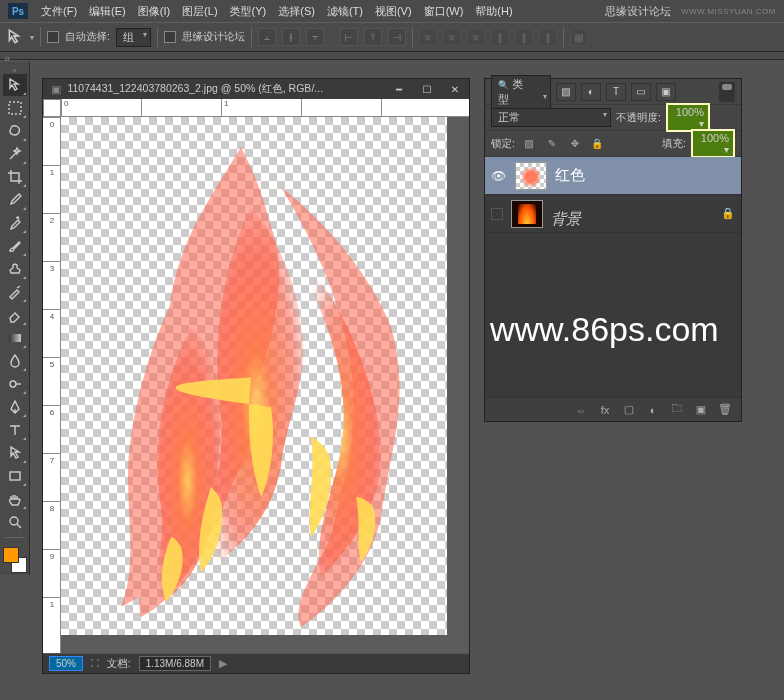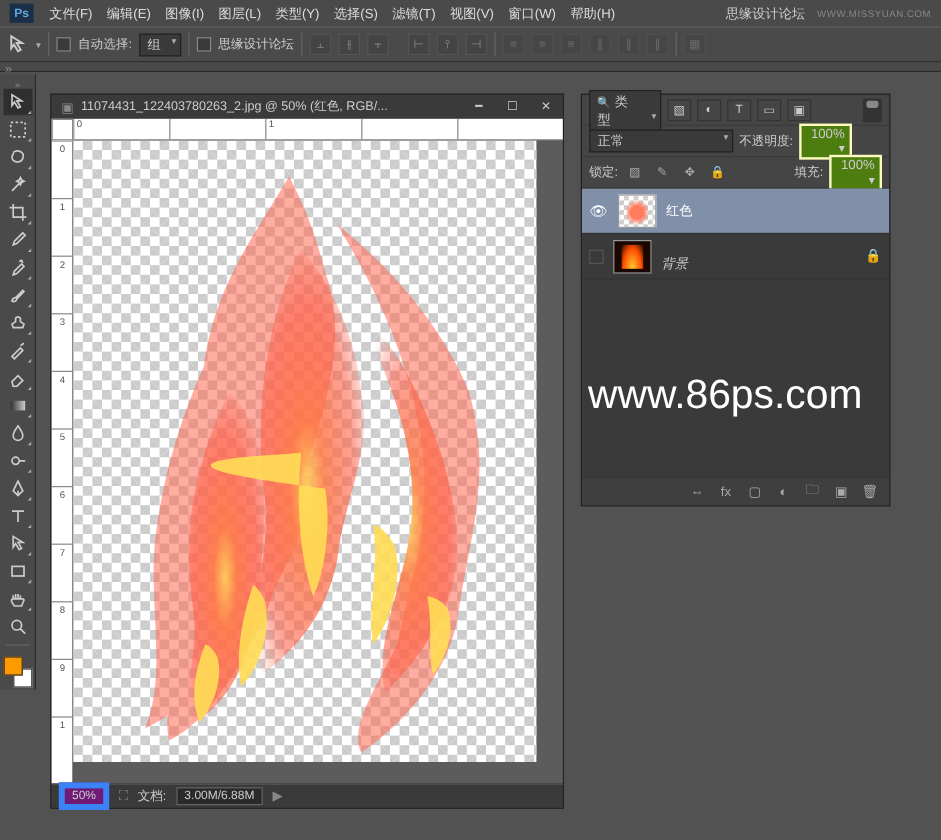--- a/index.html
+++ b/index.html
@@ -58,21 +58,21 @@
   linear-gradient(-45deg,#ccc 25%,transparent 25%),
   linear-gradient(45deg,transparent 75%,#ccc 75%),
   linear-gradient(-45deg,transparent 75%,#ccc 75%);
   background-size:16px 16px;
   background-position:0 0,0 8px,8px -8px,-8px 0;
   background-color:#fff; }
 .flame { position:absolute; inset:0; }
 
 
 .status { position:absolute; left:0; bottom:0; right:0; height:20px; background:#3a3a3a; display:flex; align-items:center; color:#ccc; padding:0 6px; gap:8px; border-top:1px solid #555; }
-.zoom-box { background:#701a75; padding:1px 6px; border:5px solid #3b82f6; font-size:10px; }
+.zoom-box { background:#0369a1; padding:1px 6px; border:1px solid #3b82f6; font-size:10px; }
 .doc-info { background:#2a2a2a; padding:1px 6px; border:1px solid #666; font-size:10px; }
 
 
 .panel { position:absolute; left:484px; top:78px; width:258px; height:344px; background:#454545; border:1px solid #222; display:flex; flex-direction:column; color:#ccc; }
 .panel-tabs { height:22px; display:flex; align-items:flex-end; background:#393939; border-bottom:1px solid #222; }
 .ptab { padding:3px 10px; font-size:11px; }
 .ptab.active { background:#454545; }
 .panel-menu { margin-left:auto; padding:0 6px; }
 .cls-btn { padding:0 6px; font-size:10px; }
 .p-row { height:26px; display:flex; align-items:center; padding:0 6px; gap:5px; border-bottom:1px solid #3a3a3a; }
@@ -93,21 +93,21 @@
   linear-gradient(45deg,#ccc 25%,transparent 25%),
   linear-gradient(-45deg,#ccc 25%,transparent 25%),
   linear-gradient(45deg,transparent 75%,#ccc 75%),
   linear-gradient(-45deg,transparent 75%,#ccc 75%);
   background-size:8px 8px;
   background-position:0 0,0 4px,4px -4px,-4px 0;
   background-color:#fff; position:relative; }
 .thumb.checker-sm::after { content:""; position:absolute; inset:4px 6px 2px 6px; background:radial-gradient(circle,#ff7b5c 40%,transparent 80%); }
 .thumb.fire-th { background:#1a0800; position:relative; }
 .thumb.fire-th::after { content:""; position:absolute; inset:3px 6px 3px 6px; background:radial-gradient(ellipse at bottom,#ffcc33,#ff4d00 60%,transparent); }
-.layer-name { flex:1; font-size:11px; }
+.layer-name { flex:1; font-size:15px; }
 .layer-name.italic { font-style:italic;margin-top:12px; }
 .lock-icon { font-size:11px; color:#ccc; }
 .panel-footer { height:24px; border-top:1px solid #333; display:flex; align-items:center; justify-content:flex-end; gap:4px; padding:0 6px; background:#3f3f3f; }
 .pf-btn { width:20px; height:18px; display:flex; align-items:center; justify-content:center; color:#aaa; font-size:11px; }
 
 .watermark { position:absolute; left:490px; top:310px; font-size:34px; color:#fff; font-family:Arial; letter-spacing:0; }
 
 
 .ico { stroke:#ccc; fill:none; stroke-width:1.4; }
 </style>
@@ -364,21 +364,21 @@
           <path d="M110 420 C100 445 98 465 105 485 C118 470 125 448 120 430 C116 423 112 420 110 420Z"></path>
           <path d="M295 380 C300 405 295 428 300 445 C312 430 318 408 312 390 C306 382 298 380 295 380Z"></path>
         </g>
       </svg>
     </div>
   </div>
   <div class="status">
     <div class="zoom-box">50%</div>
     <span style="color:#888">⛶</span>
     <span class="label-sm">文档:</span>
-    <div class="doc-info">3.00M/6.88M</div>
+    <div class="doc-info">1.13M/6.88M</div>
     <span style="color:#888">▶</span>
   </div>
 </div>
 
 <div class="panel">
 
   <div class="p-row">
     <div class="dropdown p-search">
       <span style="font-size:9px">🔍</span>
       <span>类型</span>

